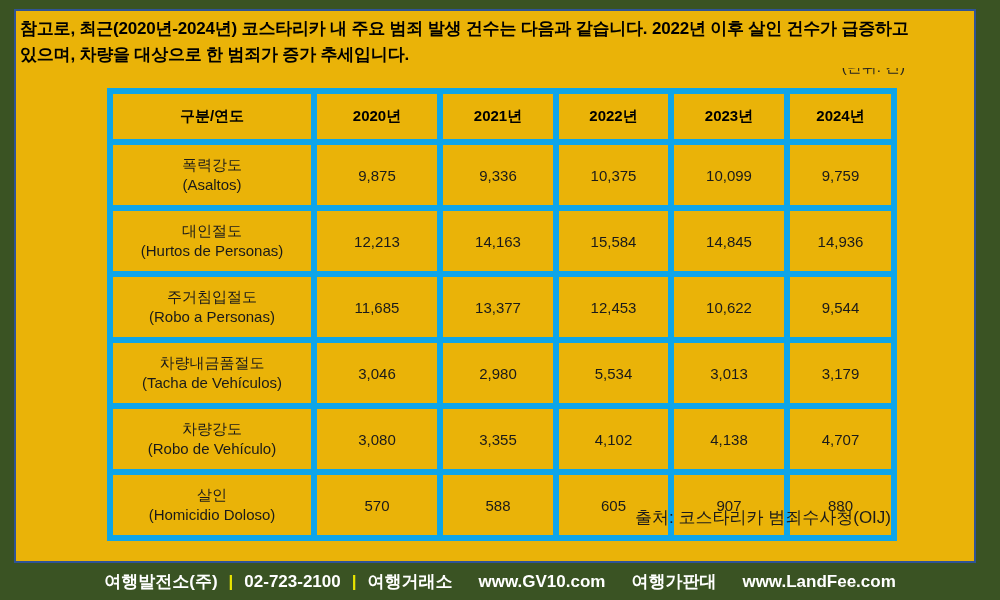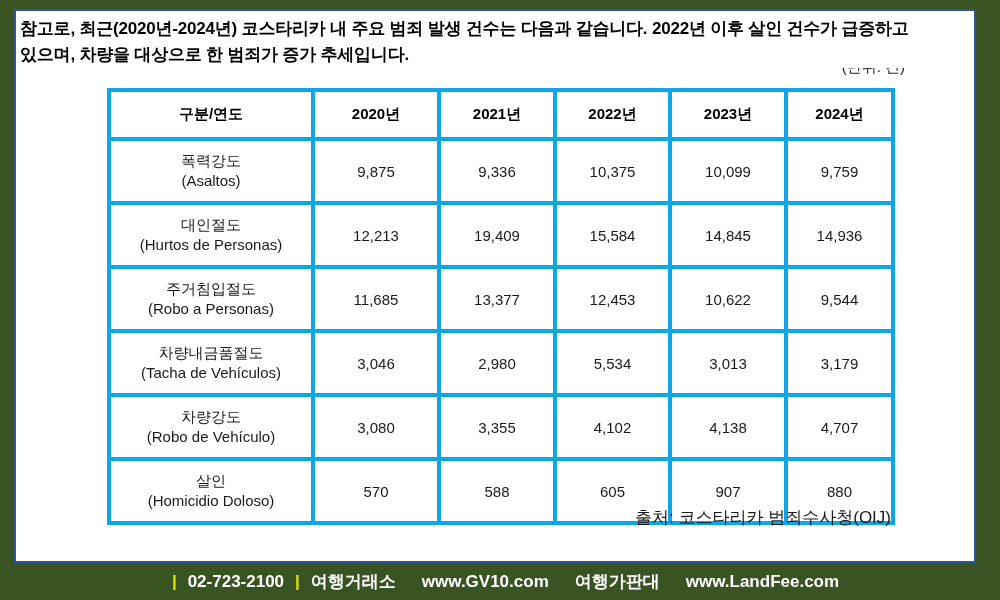--- a/index.html
+++ b/index.html
@@ -7,21 +7,21 @@
     width: 1000px; height: 600px;
     position: relative;
     background: #3a5323;
     font-family: "Liberation Sans", sans-serif;
     overflow: hidden;
   }
   .content-box {
     position: absolute;
     left: 14px; top: 9px;
     width: 958px; height: 550px;
-    background: #ffffff;
+    background: #eab308;
     border: 2px solid #2f5496;
     box-sizing: content-box;
   }
   .content-inner { position: relative; width: 100%; height: 100%; }
   .intro {
     position: absolute;
     left: 4px; top: 5px; right: 8px;
     color: #000000;
     font-size: 17px;
     font-weight: bold;
@@ -49,21 +49,21 @@
     table-layout: fixed;
     width: 784px;
   }
   .crime-table col.c0 { width: 204px; }
   .crime-table col.c1 { width: 126px; }
   .crime-table col.c2 { width: 116px; }
   .crime-table col.c3 { width: 115px; }
   .crime-table col.c4 { width: 116px; }
   .crime-table col.c5 { width: 107px; }
   .crime-table th, .crime-table td {
-    border: 4px solid #0ea5e9;
+    border: 6px solid #0ea5e9;
     text-align: center;
     vertical-align: middle;
     padding: 0;
     color: #1a1a1a;
   }
   .crime-table th {
     height: 45px;
     font-size: 15px;
     font-weight: bold;
     color: #000;
@@ -137,21 +137,21 @@
         <td>10,375</td>
         <td>10,099</td>
         <td>9,759</td>
       </tr>
       <tr>
         <td class="label-cell">
           <div>대인절도</div>
           <div>(Hurtos de Personas)</div>
         </td>
         <td>12,213</td>
-        <td>19,409</td>
+        <td>14,163</td>
         <td>15,584</td>
         <td>14,845</td>
         <td>14,936</td>
       </tr>
       <tr>
         <td class="label-cell">
           <div>주거침입절도</div>
           <div>(Robo a Personas)</div>
         </td>
         <td>11,685</td>
@@ -194,20 +194,21 @@
         <td>880</td>
       </tr>
     </tbody>
       </table>
 
     <div class="source-note">출처: 코스타리카 범죄수사청(OIJ)</div>
   </div>
 </div>
 
 <div class="footer-bar">
+  <span>여행발전소(주)</span>
   <span class="sep">|</span>
   <span>02-723-2100</span>
   <span class="sep">|</span>
   <span>여행거래소</span>
   <span class="gap-lg">www.GV10.com</span>
   <span class="gap-lg">여행가판대</span>
   <span class="gap-lg">www.LandFee.com</span>
 </div>
 
 </body></html>

